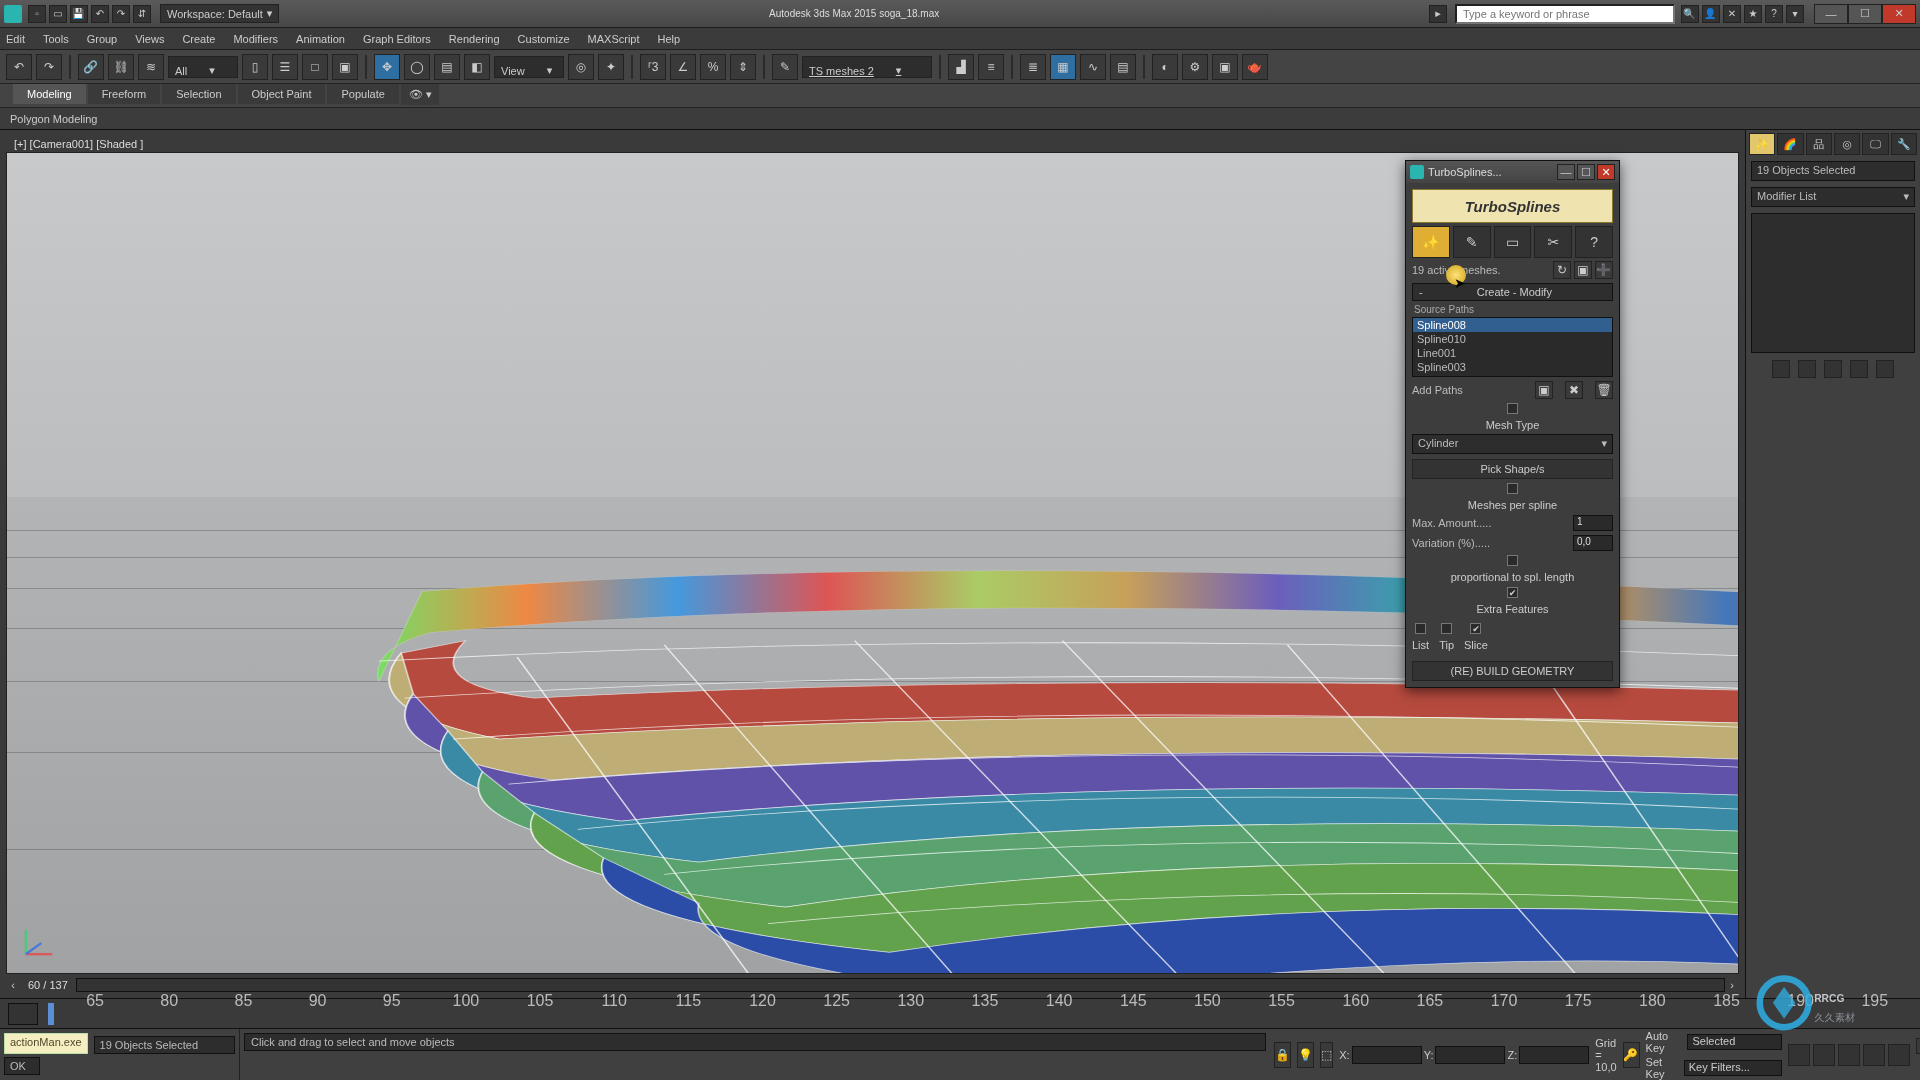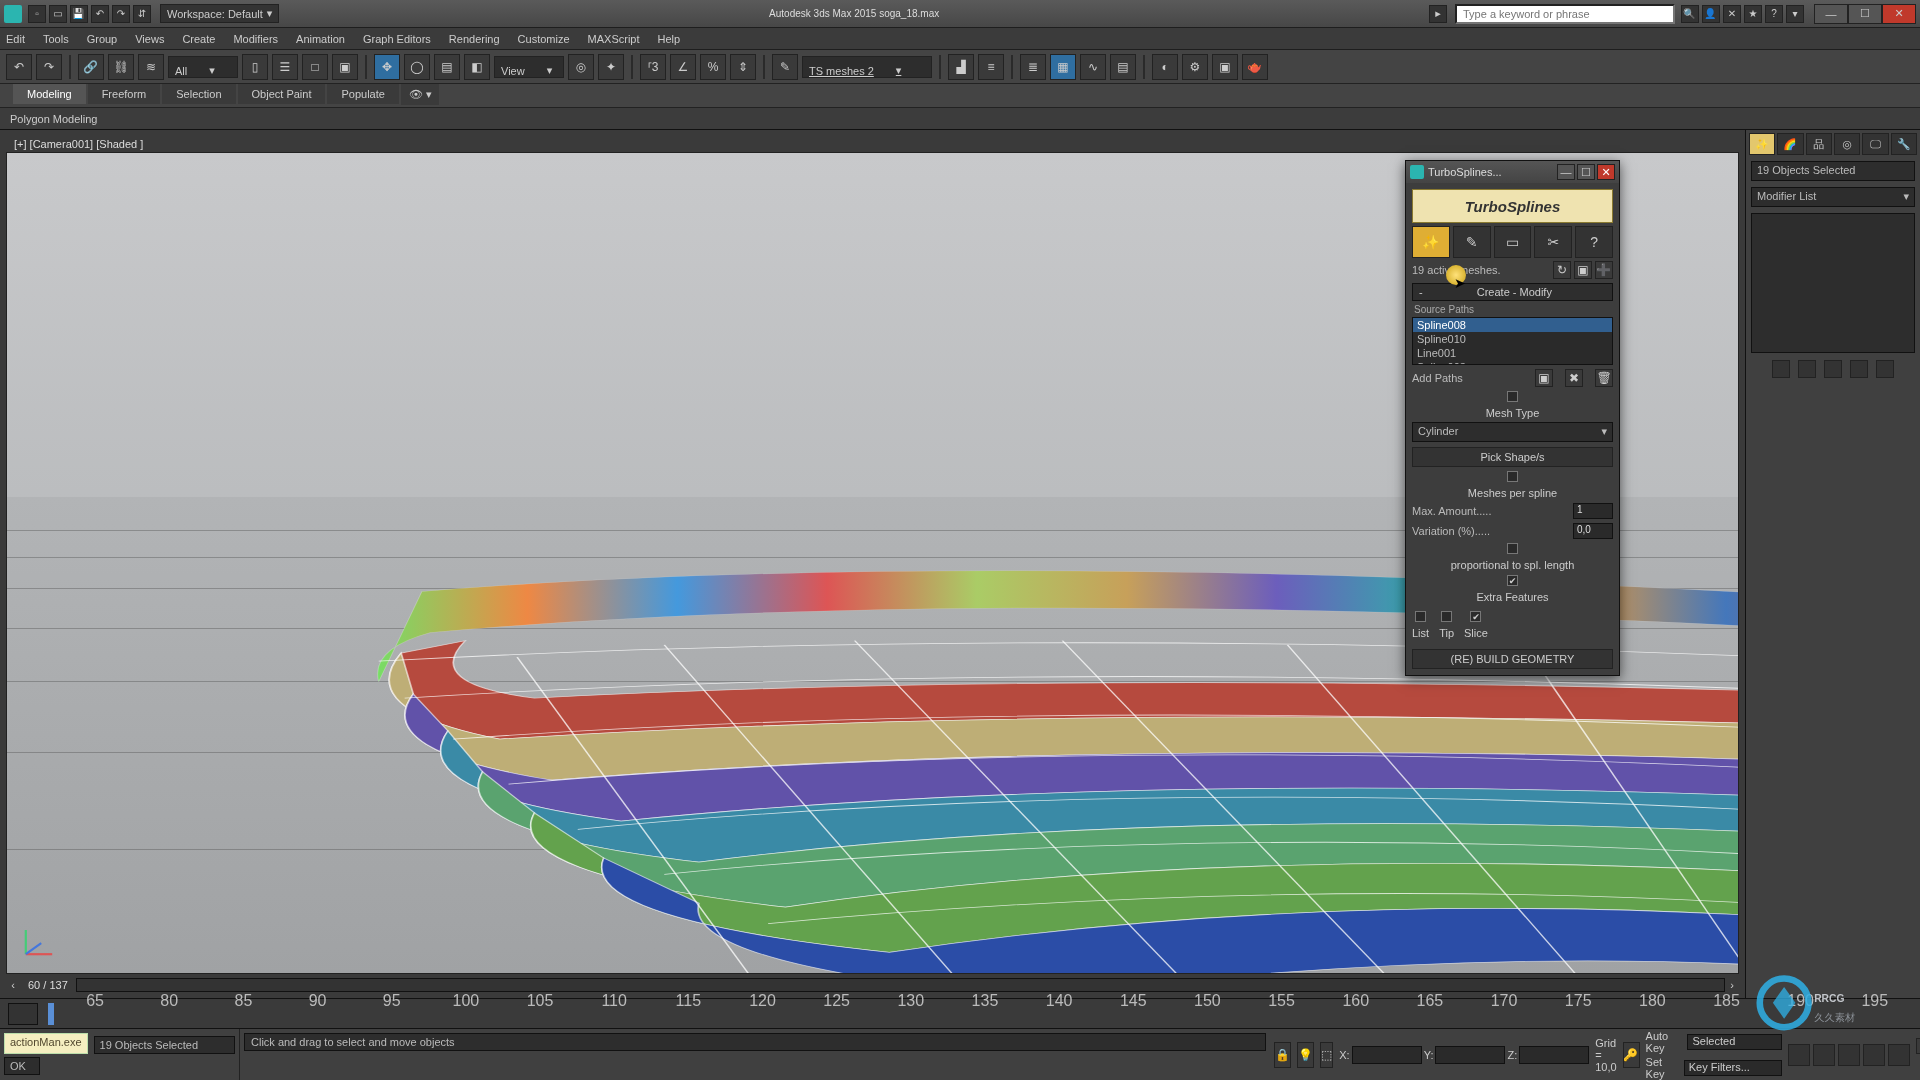--- a/index.html
+++ b/index.html
@@ -69,21 +69,21 @@
     .dlg-body{padding:6px;}
     .ts-logo{height:34px;background:#efe3b0;border:1px solid #8a7a30;display:flex;align-items:center;justify-content:center;color:#333;font-style:italic;font-size:15px;font-weight:bold;margin-bottom:3px;}
     .ts-tabs{display:flex;gap:3px;margin-bottom:3px;}
     .ts-tabs .t{flex:1;height:32px;background:#333;border:1px solid #222;display:flex;align-items:center;justify-content:center;font-size:14px;}
     .ts-tabs .t.act{background:#dfae34;}
     .ts-status{display:flex;align-items:center;margin:3px 0 2px;}
     .ts-status .txt{color:#bbb;}
     .ts-status .btns{margin-left:auto;display:flex;gap:3px;}
     .rollhdr{background:#2e2e2e;border:1px solid #111;padding:2px 6px;text-align:center;margin-top:4px;}
     .subhdr{font-size:10px;color:#aaa;padding:3px 2px 2px;}
-    .listbox{height:48px;background:#2a2a2a;border:1px solid #111;overflow:hidden;}
+    .listbox{height:60px;background:#2a2a2a;border:1px solid #111;overflow:hidden;}
     .listbox div{padding:1px 4px;color:#bbb;}
     .listbox div.sel{background:#315f8f;color:#fff;}
     .row{display:flex;align-items:center;gap:12px;margin-top:4px;}
     .row .lbl{flex:1;color:#bbb;}
     .row .spin{width:40px;height:16px;background:#2a2a2a;border:1px solid #111;padding:0 3px;color:#ddd;font-size:10px;}
     .bigbtn{width:100%;height:20px;background:#333;border:1px solid #222;margin-top:5px;display:flex;align-items:center;justify-content:center;color:#ccc;}
     .chk{display:flex;align-items:center;gap:5px;margin-top:4px;flex-direction:column;}
     .chk .box{width:11px;height:11px;border:1px solid #777;background:#2a2a2a;display:flex;align-items:center;justify-content:center;font-size:9px;}
     
     .timeline{height:30px;background:#3a3a3a;border-top:1px solid #111;display:flex;align-items:center;padding:0 8px;gap:2px;}

